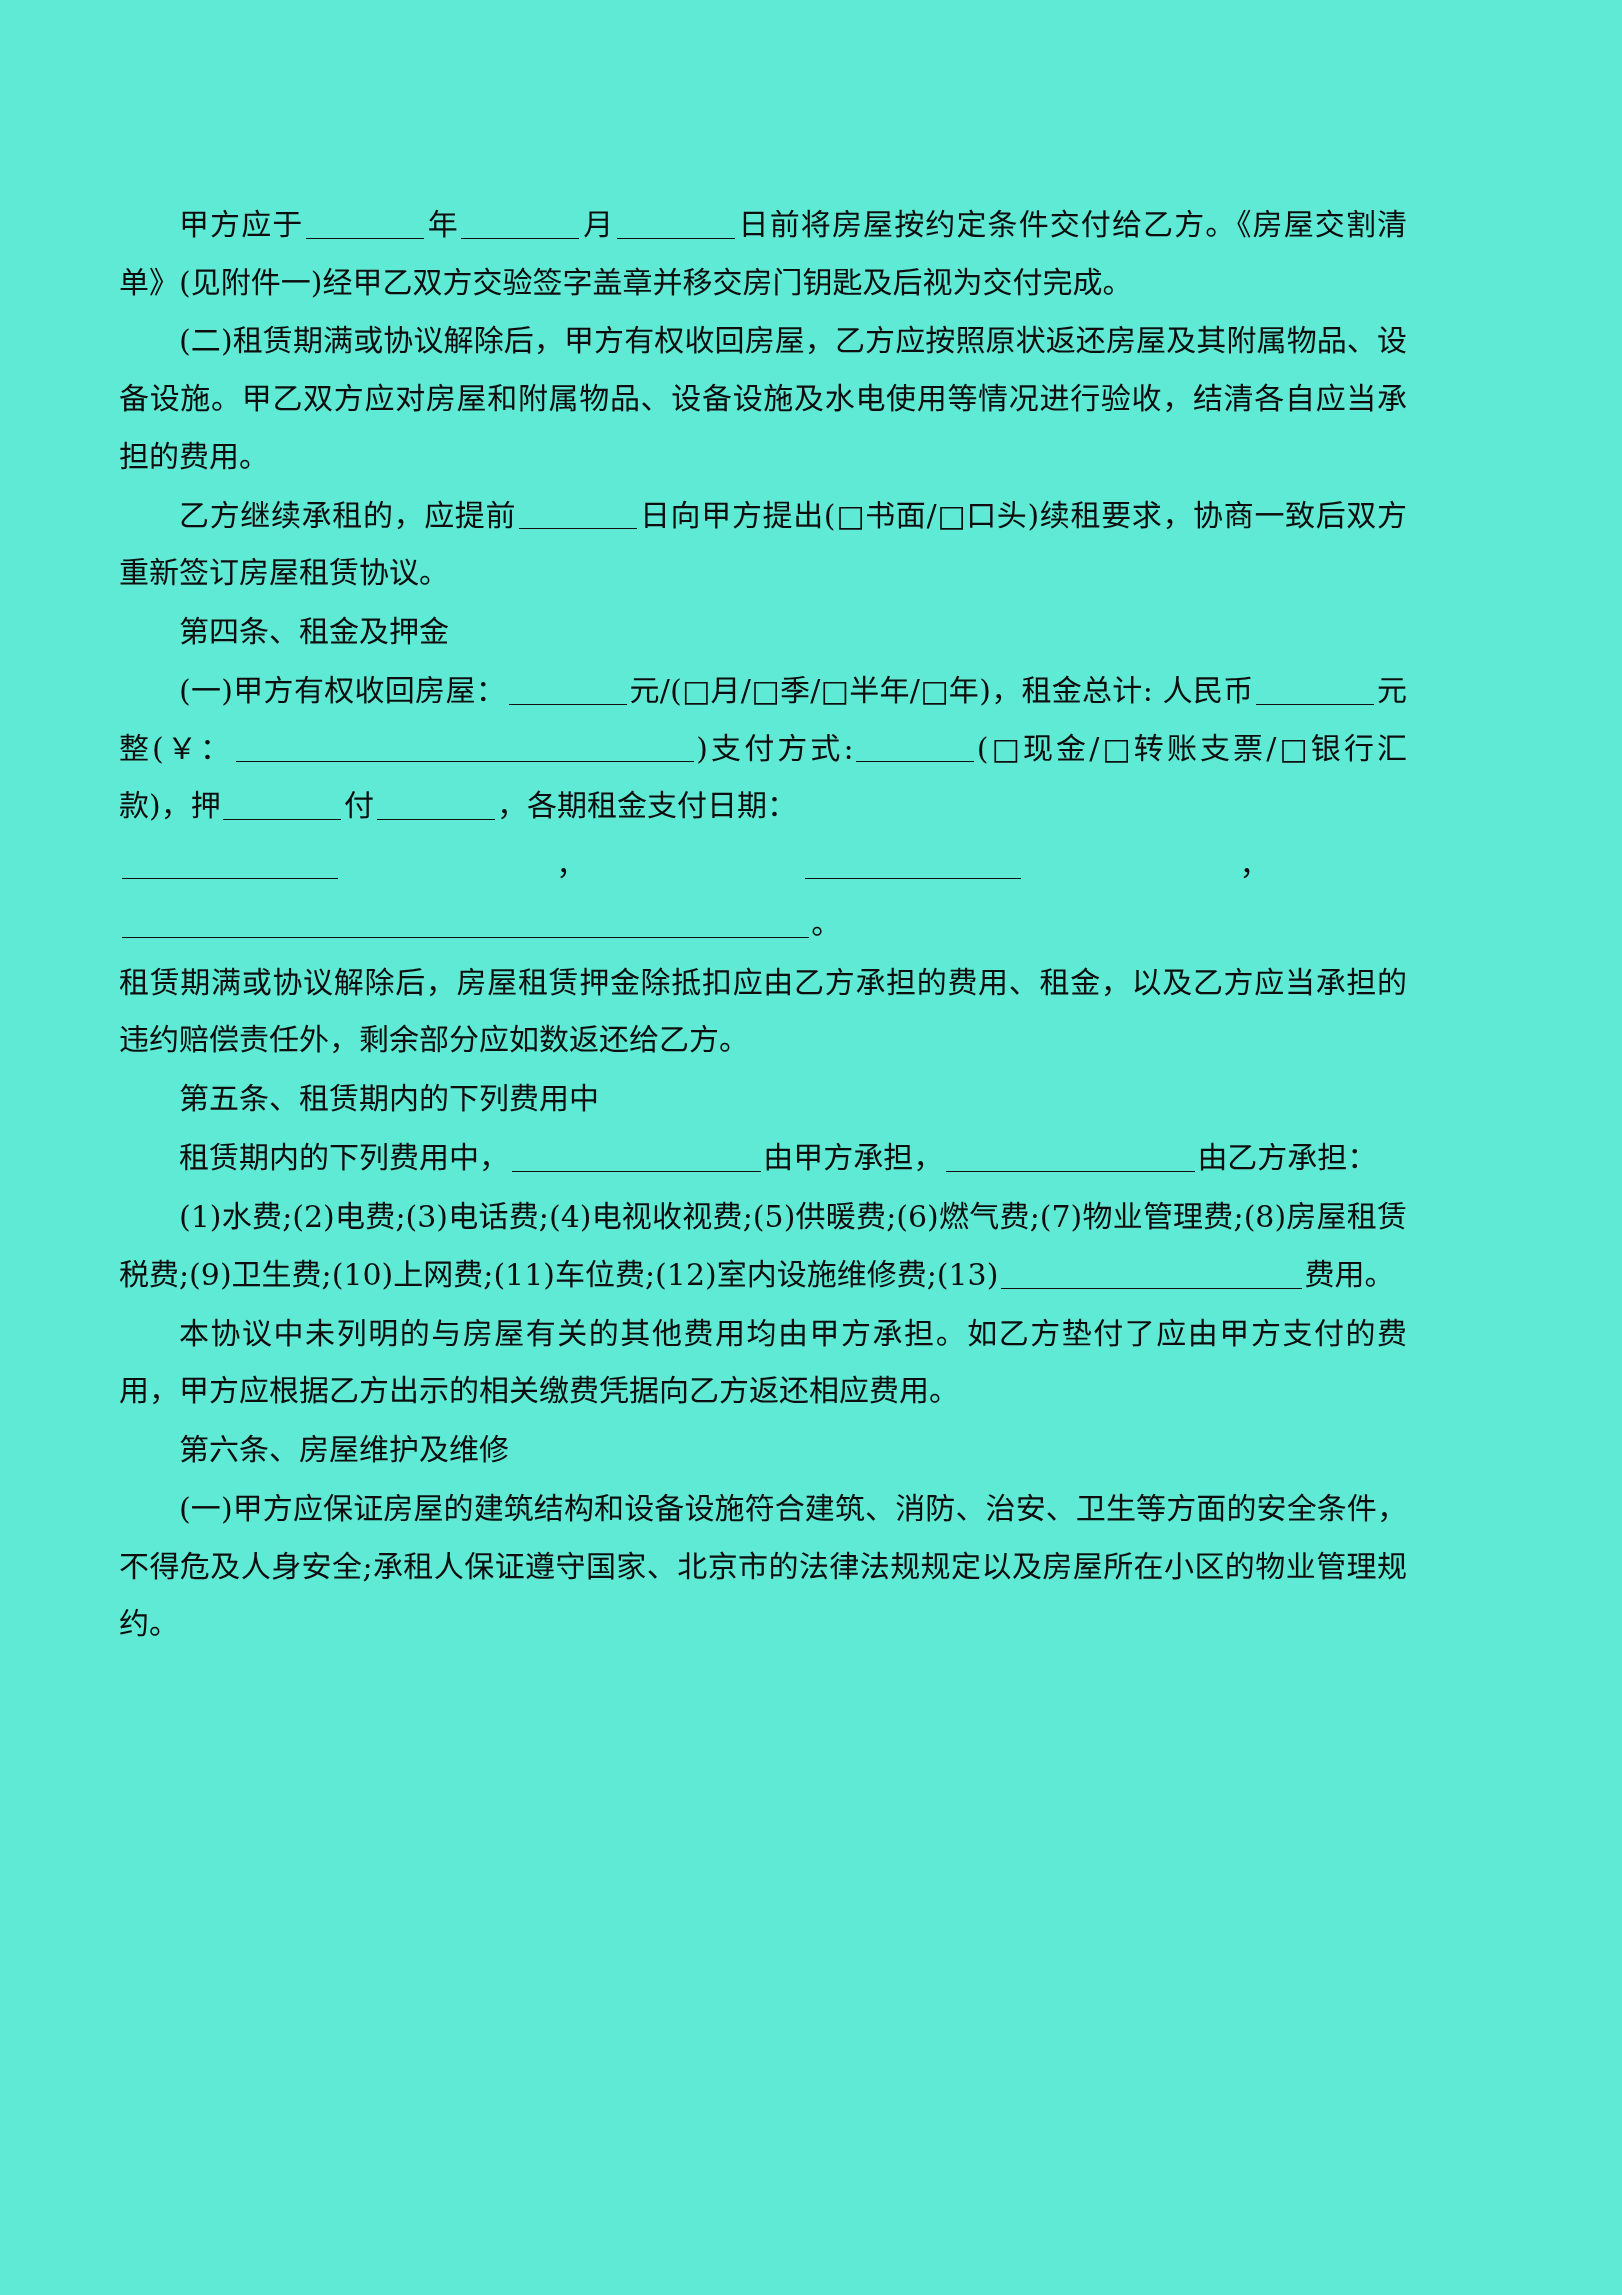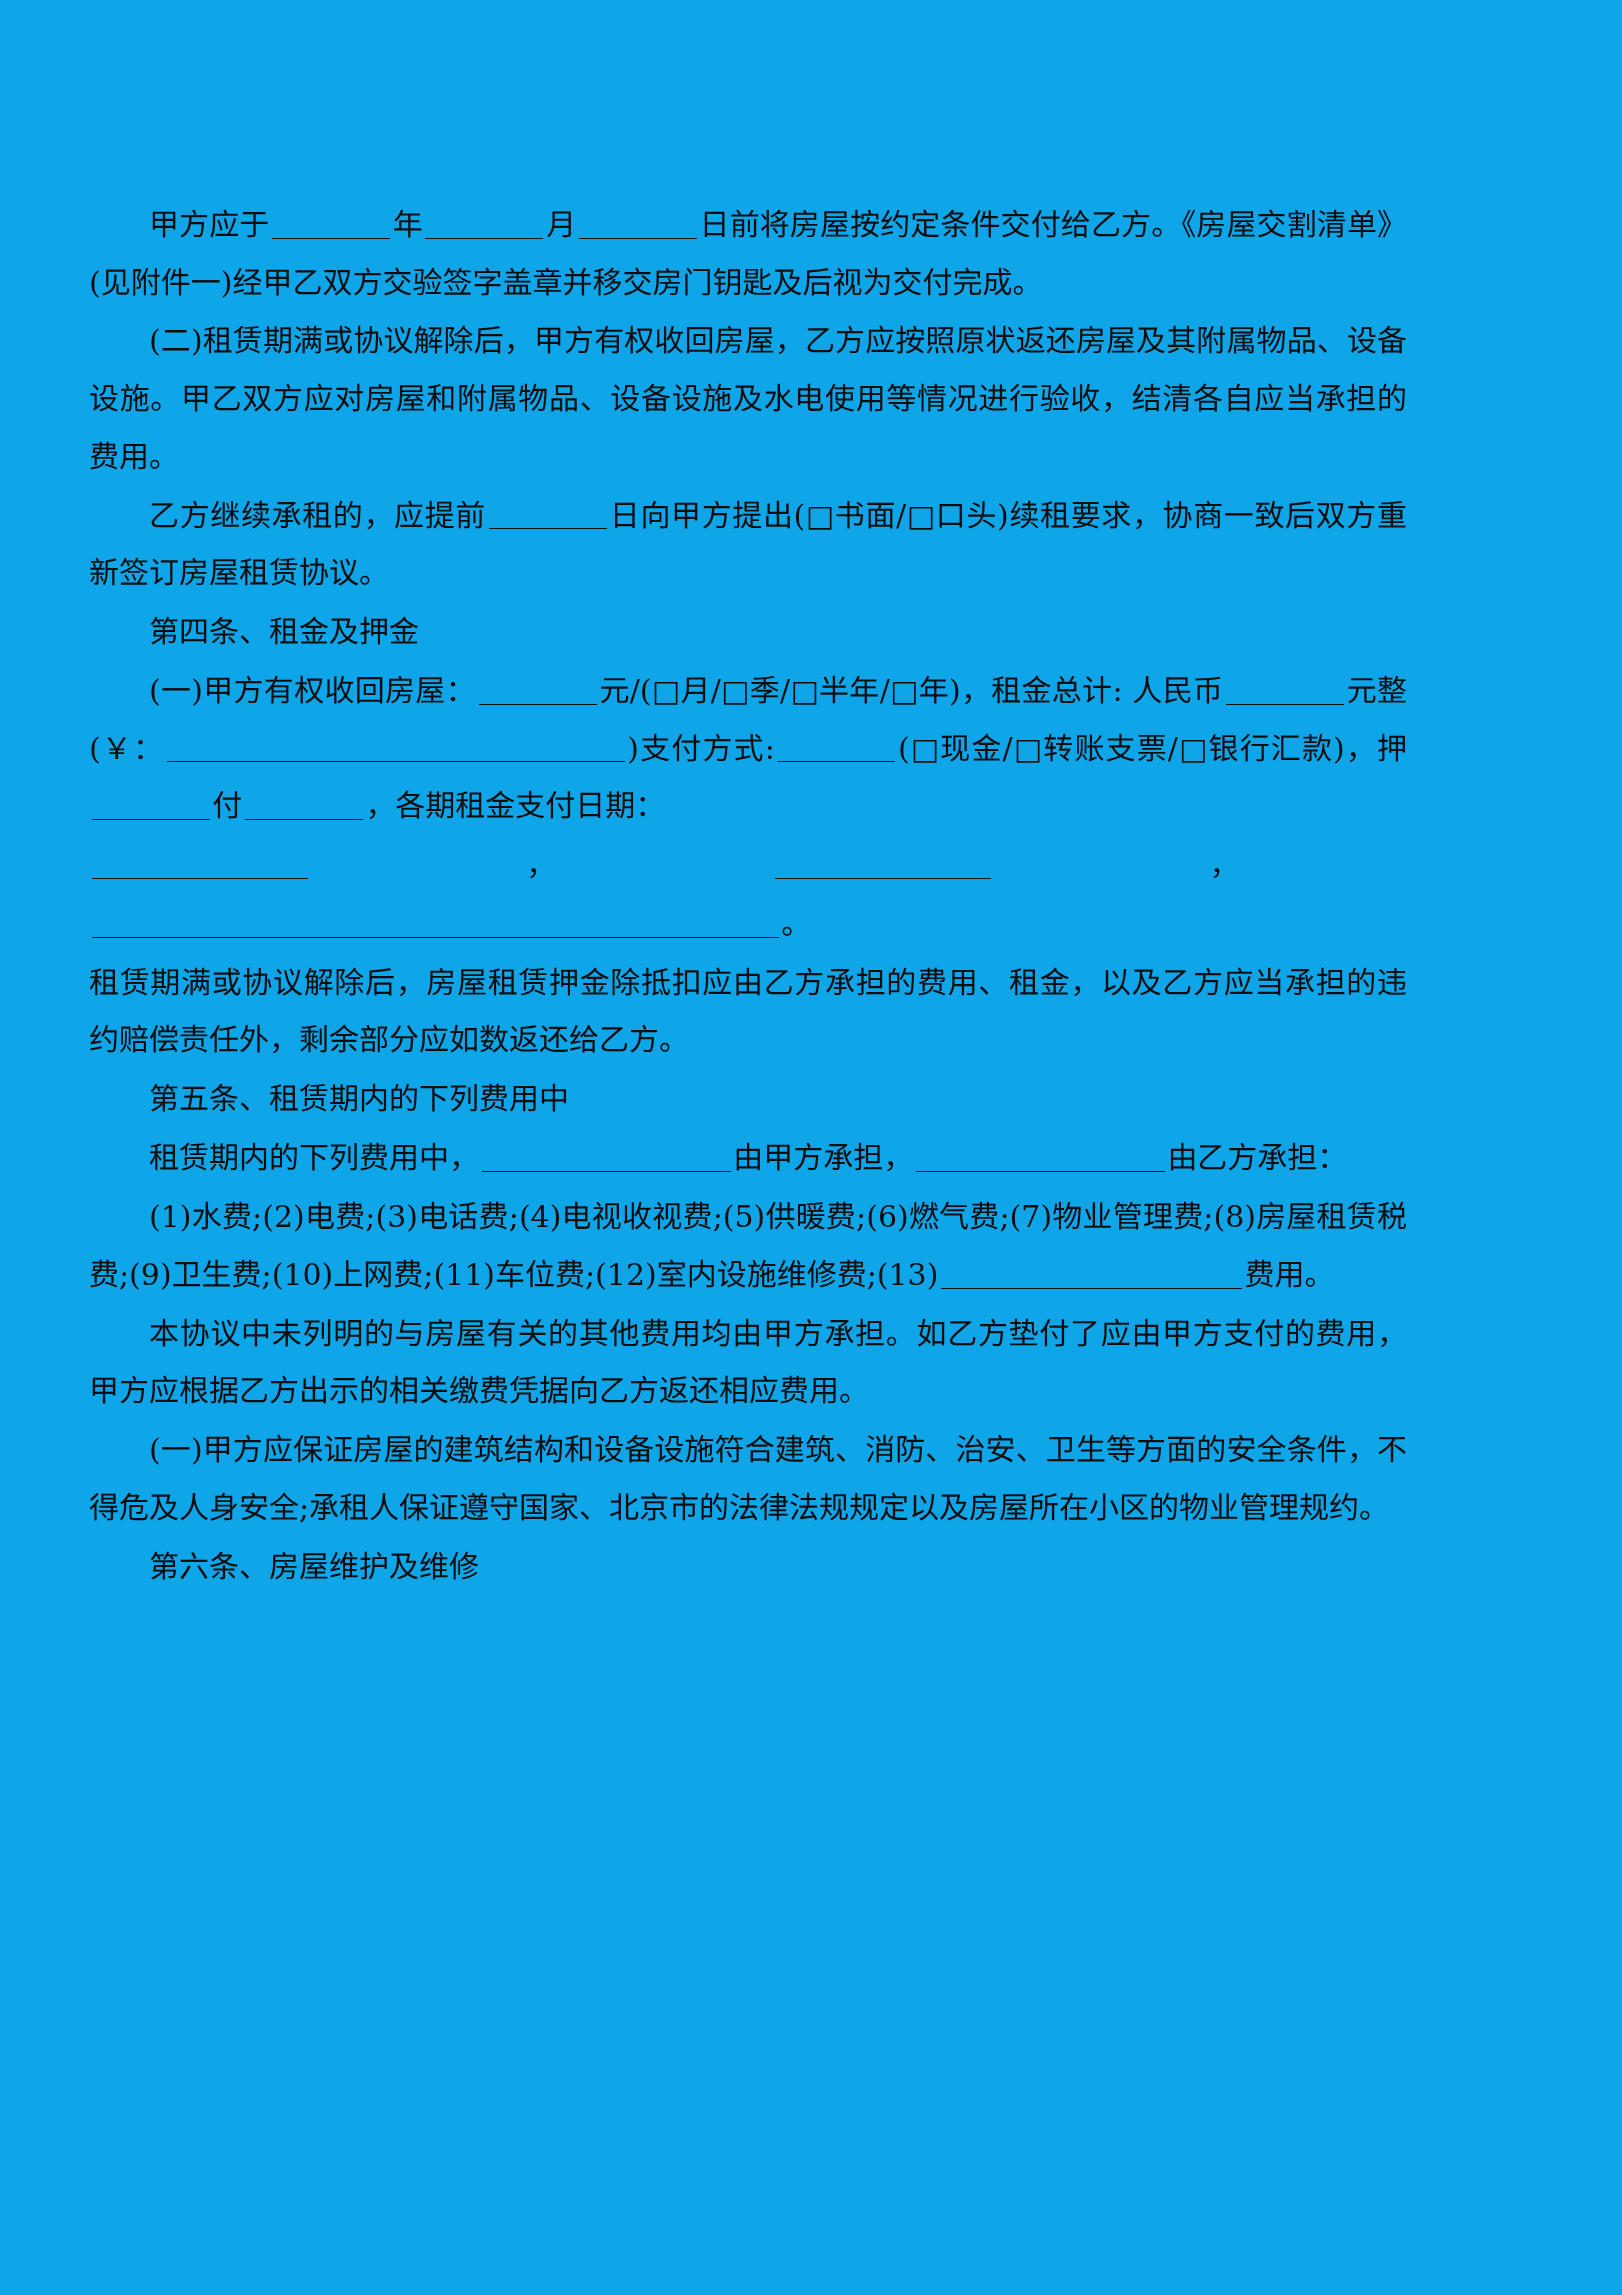--- a/index.html
+++ b/index.html
@@ -3,25 +3,25 @@
 <meta charset="utf-8">
 <style>
   html, body {
     margin: 0;
     padding: 0;
     background: #f2f2f2;
   }
   .page {
     width: 1623px;
     height: 2295px;
-    background: #0ea5e9;
+    background: #5eead4;
     margin: 0 auto;
     position: relative;
     box-sizing: border-box;
-    padding: 196px 216px 196px 89px;
+    padding: 196px 216px 196px 119px;
     font-family: "DejaVu Serif", "Liberation Serif", serif;
     color: #0d0d0d;
   }
   .doc {
     font-size: 30px;
     line-height: 1.92;
     text-align: justify;
     text-justify: inter-ideograph;
   }
   .p {
@@ -56,17 +56,17 @@
       <div class="p indent"><span>乙方继续承租的，应提前</span><span class="fill w-md"></span><span>日向甲方提出(□书面/□口头)续租要求，协商一致后双方重新签订房屋租赁协议。</span></div>
       <div class="p indent"><span>第四条、租金及押金</span></div>
       <div class="p indent"><span>(一)甲方有权收回房屋：</span><span class="fill w-md"></span><span>元/(□月/□季/□半年/□年)，租金总计: 人民币</span><span class="fill w-md"></span><span>元整(￥：</span><span class="fill w-wide"></span><span>)支付方式:</span><span class="fill w-md"></span><span>(□现金/□转账支票/□银行汇款)，押</span><span class="fill w-md"></span><span>付</span><span class="fill w-md"></span><span>，各期租金支付日期：</span></div>
       <div class="p"><span class="fill w-line"></span><span class="spacer-med"></span><span>，</span><span class="spacer-med"></span><span class="fill w-line"></span><span class="spacer-med"></span><span>，</span></div>
       <div class="p"><span class="fill w-full"></span><span>。</span></div>
       <div class="p"><span>租赁期满或协议解除后，房屋租赁押金除抵扣应由乙方承担的费用、租金，以及乙方应当承担的违约赔偿责任外，剩余部分应如数返还给乙方。</span></div>
       <div class="p indent"><span>第五条、租赁期内的下列费用中</span></div>
       <div class="p indent"><span>租赁期内的下列费用中，</span><span class="fill w-xl"></span><span>由甲方承担，</span><span class="fill w-xl"></span><span>由乙方承担：</span></div>
       <div class="p indent"><span>(1)水费;(2)电费;(3)电话费;(4)电视收视费;(5)供暖费;(6)燃气费;(7)物业管理费;(8)房屋租赁税费;(9)卫生费;(10)上网费;(11)车位费;(12)室内设施维修费;(13)</span><span class="fill w-xxl"></span><span>费用。</span></div>
       <div class="p indent"><span>本协议中未列明的与房屋有关的其他费用均由甲方承担。如乙方垫付了应由甲方支付的费用，甲方应根据乙方出示的相关缴费凭据向乙方返还相应费用。</span></div>
+      <div class="p indent"><span>第六条、房屋维护及维修</span></div>
       <div class="p indent"><span>(一)甲方应保证房屋的建筑结构和设备设施符合建筑、消防、治安、卫生等方面的安全条件，不得危及人身安全;承租人保证遵守国家、北京市的法律法规规定以及房屋所在小区的物业管理规约。</span></div>
-      <div class="p indent"><span>第六条、房屋维护及维修</span></div>
     </div>
 </div>
 
 
 </body></html>

